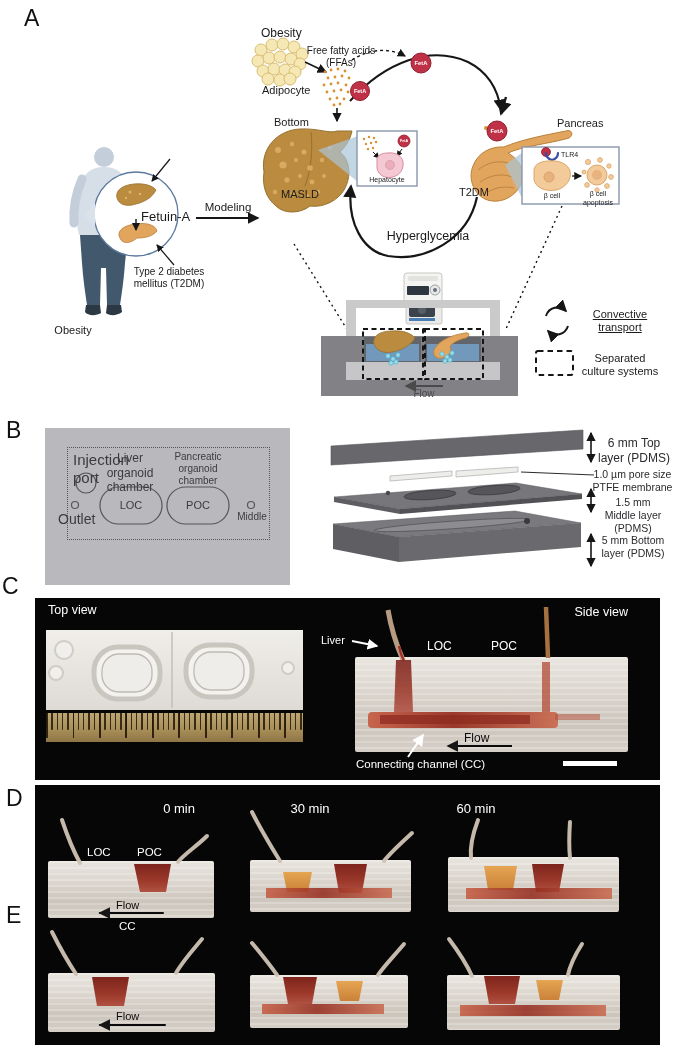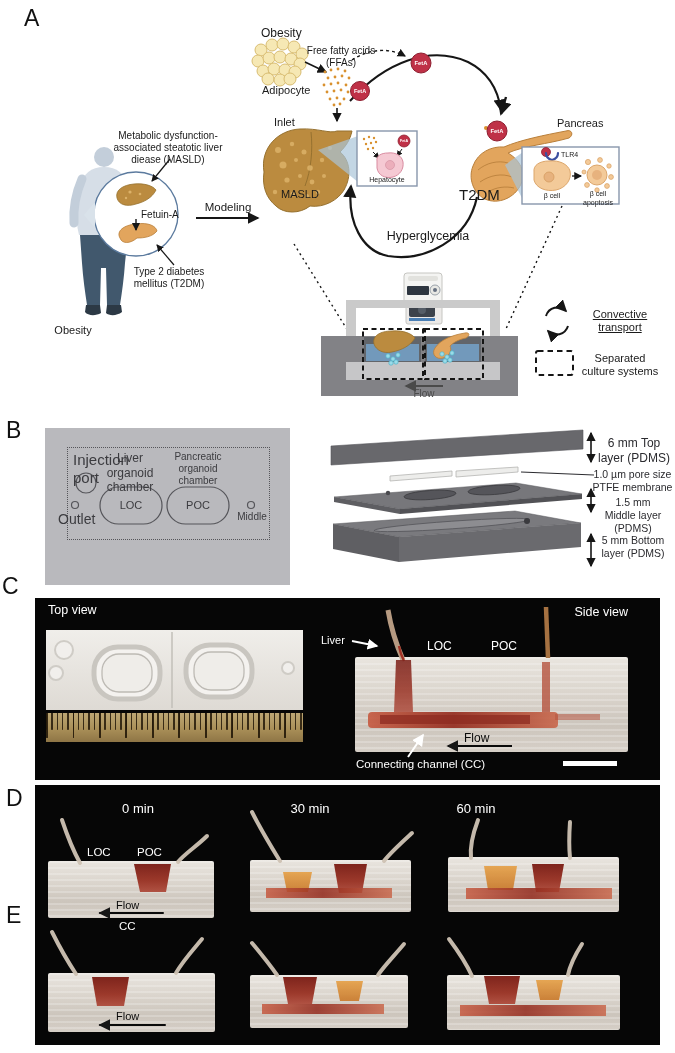--- a/index.html
+++ b/index.html
@@ -412,31 +412,30 @@
 
     <div class="t pl" style="left:24px;top:4px;">A</div>
     <div class="t pl" style="left:6px;top:416px;">B</div>
     <div class="t pl" style="left:2px;top:572px;">C</div>
     <div class="t pl" style="left:6px;top:784px;">D</div>
     <div class="t pl" style="left:6px;top:901px;">E</div>
 
     <div class="t" style="left:261px;top:26px;font-size:12px;">Obesity</div>
     <div class="t" style="left:262px;top:84px;">Adipocyte</div>
     <div class="t c" style="left:300px;top:45px;width:82px;font-size:10px;">Free fatty acids (FFAs)</div>
-    <div class="t" style="left:274px;top:116px;">Inlet</div>
+    <div class="t" style="left:274px;top:116px;">Bottom</div>
     <div class="t" style="left:281px;top:188px;font-size:11px;">MASLD</div>
     <div class="t c" style="left:358px;top:176px;width:58px;font-size:7px;">Hepatocyte</div>
     <div class="t" style="left:513px;top:117px;padding-left:44px;">Pancreas</div>
-    <div class="t" style="left:459px;top:186px;font-size:15px;text-align:center;">T2DM</div>
+    <div class="t" style="left:459px;top:186px;font-size:11px;text-align:center;">T2DM</div>
     <div class="t" style="left:561px;top:151px;font-size:7px;">TLR4</div>
     <div class="t c" style="left:532px;top:192px;width:40px;font-size:7px;">β cell</div>
     <div class="t c" style="left:578px;top:190px;width:40px;font-size:7px;">β cell apoptosis</div>
     <div class="t c" style="left:383px;top:229px;width:90px;font-size:12.5px;">Hyperglycemia</div>
-    <div class="t c" style="left:105px;top:130px;width:126px;font-size:10px;">Metabolic dysfunction-associated steatotic liver diease (MASLD)</div>
-    <div class="t" style="left:141px;top:209px;font-size:10px;">Fetuin-A</div>
+    <div class="t" style="left:141px;top:209px;font-size:13px;">Fetuin-A</div>
     <div class="t c" style="left:128px;top:266px;width:82px;font-size:10px;">Type 2 diabetes mellitus (T2DM)</div>
     <div class="t c" style="left:196px;top:200px;width:64px;font-size:11.5px;">Modeling</div>
     <div class="t c" style="left:42px;top:324px;width:62px;font-size:11px;">Obesity</div>
     <div class="t c" style="left:404px;top:388px;width:40px;font-size:10px;color:#4a4a4a;">Flow</div>
     <div class="t c" style="left:582px;top:308px;width:76px;font-size:11px;text-decoration:underline;">Convective transport</div>
     <div class="t c" style="left:578px;top:352px;width:84px;font-size:11px;">Separated culture systems</div>
 
     <div class="t g" style="left:73px;top:451px;width:54px;font-size:15px;">Injection port</div>
     <div class="t c g" style="left:101px;top:451px;width:58px;font-size:12px;">Liver organoid chamber</div>
     <div class="t c g" style="left:166px;top:451px;width:64px;font-size:10px;">Pancreatic organoid chamber</div>
@@ -450,21 +449,21 @@
     <div class="t c" style="left:599px;top:534px;width:68px;font-size:10.5px;color:#2b2b2f;">5 mm Bottom layer (PDMS)</div>
 
     <div class="t w" style="left:48px;top:603px;font-size:12.5px;">Top view</div>
     <div class="t w r" style="left:560px;top:605px;width:68px;font-size:12.5px;">Side view</div>
     <div class="t w" style="left:321px;top:634px;font-size:11px;">Liver</div>
     <div class="t w" style="left:427px;top:639px;font-size:12px;">LOC</div>
     <div class="t w" style="left:491px;top:639px;font-size:12px;">POC</div>
     <div class="t" style="left:464px;top:731px;font-size:12px;color:#0a0a0a;">Flow</div>
     <div class="t w" style="left:356px;top:757px;width:160px;font-size:11.5px;">Connecting channel (CC)</div>
 
-    <div class="t w c" style="left:108px;top:801px;width:60px;font-size:13px;">0 min</div>
+    <div class="t w c" style="left:135px;top:801px;width:60px;font-size:13px;text-align:right;">0 min</div>
     <div class="t w c" style="left:280px;top:801px;width:60px;font-size:13px;">30 min</div>
     <div class="t w c" style="left:446px;top:801px;width:60px;font-size:13px;">60 min</div>
     <div class="t w" style="left:87px;top:845px;font-size:11.5px;">LOC</div>
     <div class="t w" style="left:137px;top:845px;font-size:11.5px;">POC</div>
     <div class="t" style="left:116px;top:899px;font-size:11px;color:#0a0a0a;">Flow</div>
     <div class="t w" style="left:119px;top:919px;font-size:11.5px;">CC</div>
 
     <div class="t" style="left:116px;top:1010px;font-size:11px;color:#0a0a0a;">Flow</div>
   </div>
 </div>

